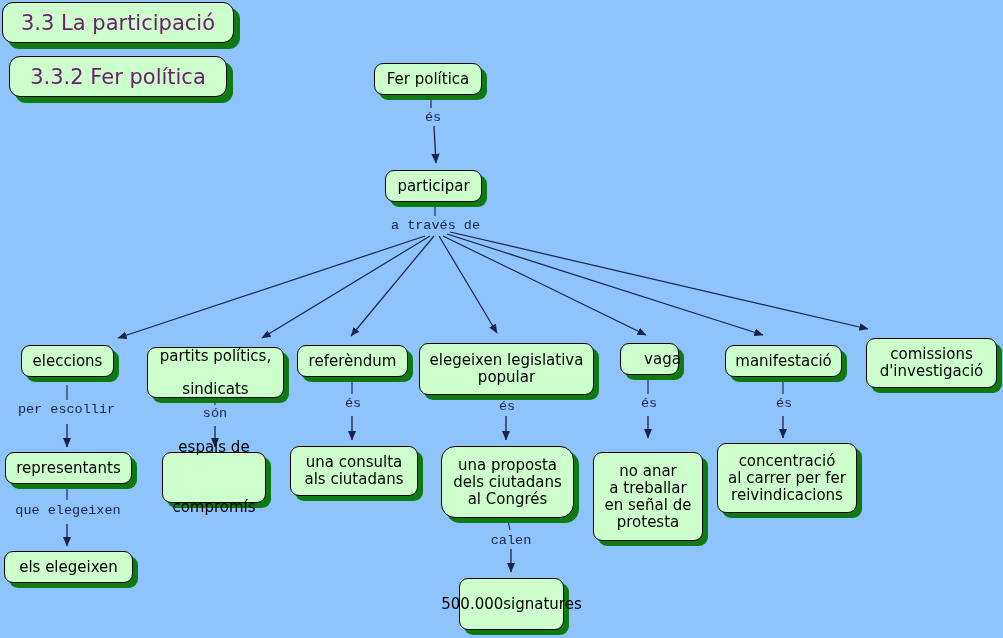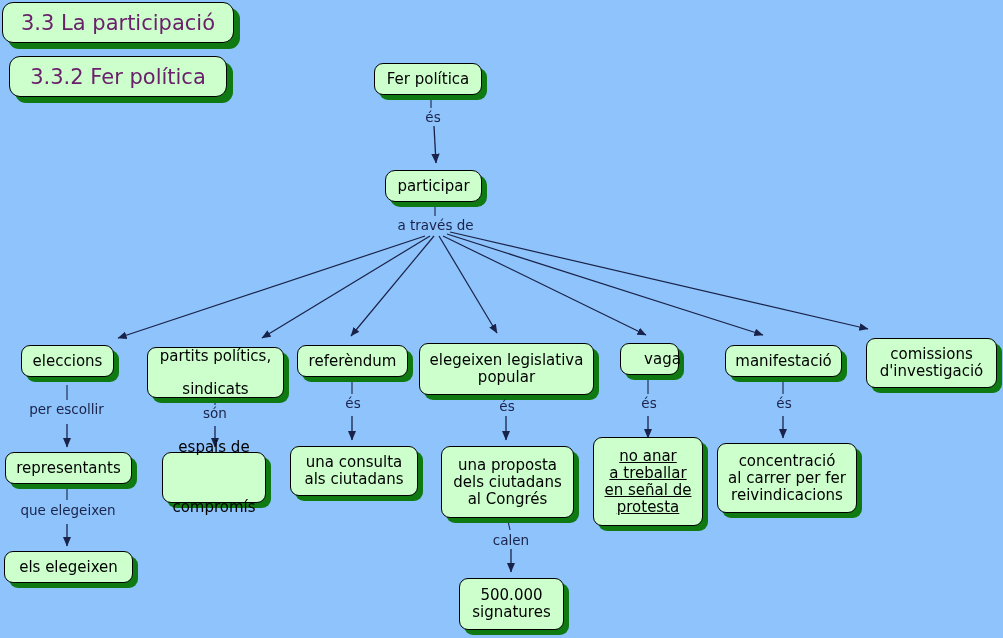--- a/index.html
+++ b/index.html
@@ -53,20 +53,21 @@
     box-shadow: 6px 6px 0 0 #0f7a12;
   }
   .link-label {
     position: absolute;
     color: #19234a;
     font-size: 13.5px;
     line-height: 15px;
     white-space: nowrap;
     text-align: center;
     z-index: 4;
+    font-family: Liberation Mono, monospace;
   }
 </style>
 </head>
 <body>
 
 <div id="canvas">
 
   <svg id="edges" viewBox="0 0 1003 638">
     <defs>
       <marker id="arrow" markerWidth="9" markerHeight="9" refX="7.2" refY="3.2" orient="auto" markerUnits="strokeWidth">
@@ -117,21 +118,21 @@
   </div>
 
   <div class="node title" style="left:9px; top:56px; width:218px; height:41px;">
     <span>3.3.2 Fer política</span>
   </div>
 
   <div class="node" style="left:374px; top:63px; width:108px; height:32px;">
     <span>Fer política</span>
   </div>
 
-  <div class="node" style="left:385px; top:170px; width:97px; height:32px;border-radius:10px;">
+  <div class="node" style="left:385px; top:170px; width:97px; height:32px;">
     <span>participar</span>
   </div>
 
   <div class="node" style="left:21px; top:345px; width:93px; height:32px;">
     <span>eleccions</span>
   </div>
 
   <div class="node" style="left:147px; top:347px; width:137px; height:51px; flex-direction:column;gap:16px;">
     <span>partits polítics,</span>
     <span>sindicats</span>
@@ -166,44 +167,44 @@
   <div class="node" style="left:162px; top:452px; width:104px; height:51px; flex-direction:column;gap:43px;">
     <span>espais de</span>
     <span>compromís</span>
   </div>
 
   <div class="node" style="left:290px; top:446px; width:128px; height:50px; flex-direction:column;text-align:center;">
     <span>una consulta</span>
     <span>als ciutadans</span>
   </div>
 
-  <div class="node" style="left:441px; top:446px; width:133px; height:72px; flex-direction:column;">
+  <div class="node" style="left:441px; top:446px; width:133px; height:72px; flex-direction:column;border-radius:14px;">
     <span>una proposta</span>
     <span>dels ciutadans</span>
     <span>al Congrés</span>
   </div>
 
-  <div class="node" style="left:593px; top:437px; width:110px; height:89px; flex-direction:column;text-decoration:underline;">
+  <div class="node" style="left:593px; top:452px; width:110px; height:89px; flex-direction:column;">
     <span>no anar</span>
     <span>a treballar</span>
     <span>en señal de</span>
     <span>protesta</span>
   </div>
 
   <div class="node" style="left:717px; top:443px; width:140px; height:70px; flex-direction:column;">
     <span>concentració</span>
     <span>al carrer per fer</span>
     <span>reivindicacions</span>
   </div>
 
   <div class="node" style="left:4px; top:551px; width:129px; height:32px;">
     <span>els elegeixen</span>
   </div>
 
-  <div class="node" style="left:459px; top:578px; width:105px; height:52px; flex-direction:column;">
+  <div class="node" style="left:459px; top:578px; width:105px; height:52px; flex-direction:row;">
     <span>500.000</span>
     <span>signatures</span>
   </div>
 
   <div class="link-label" style="left:417px; top:110px; width:32px;">és</div>
 
   <div class="link-label" style="left:383px; top:218px; width:105px;">a través de</div>
 
   <div class="link-label" style="left:14px; top:402px; width:105px;">per escollir</div>
 

